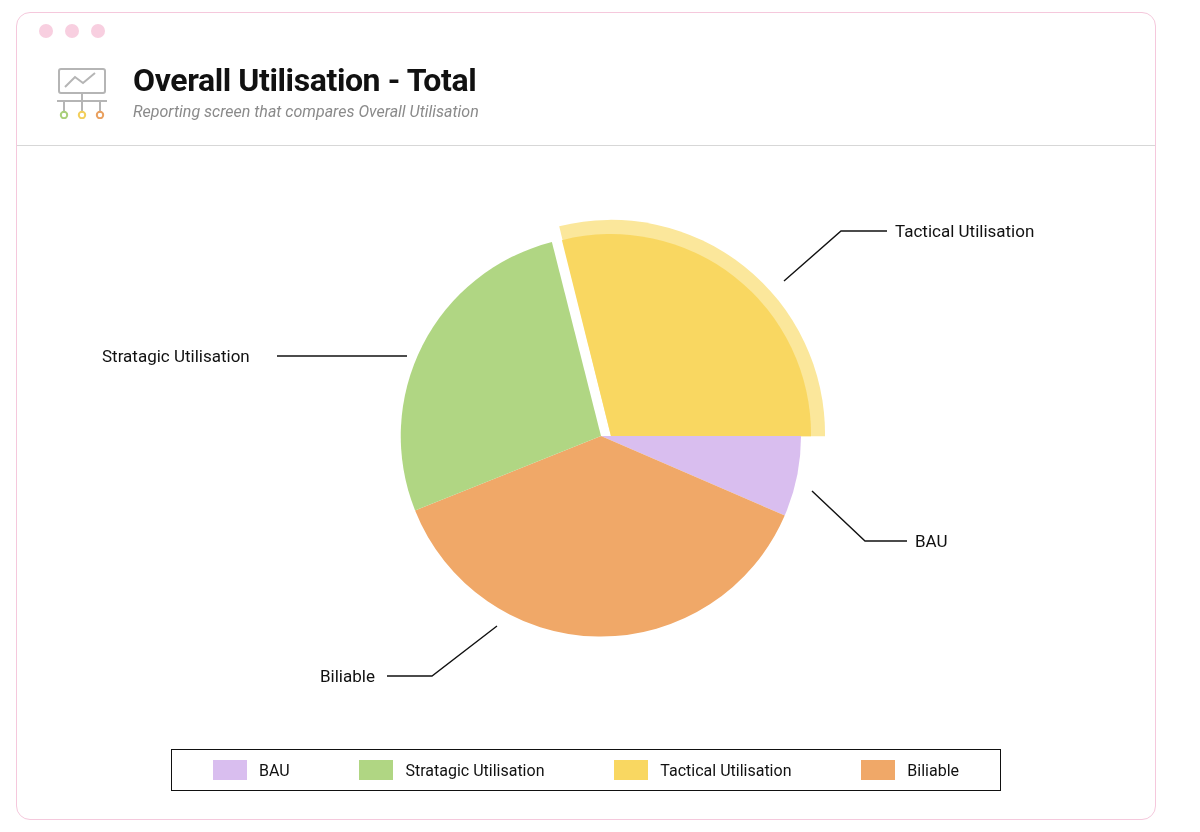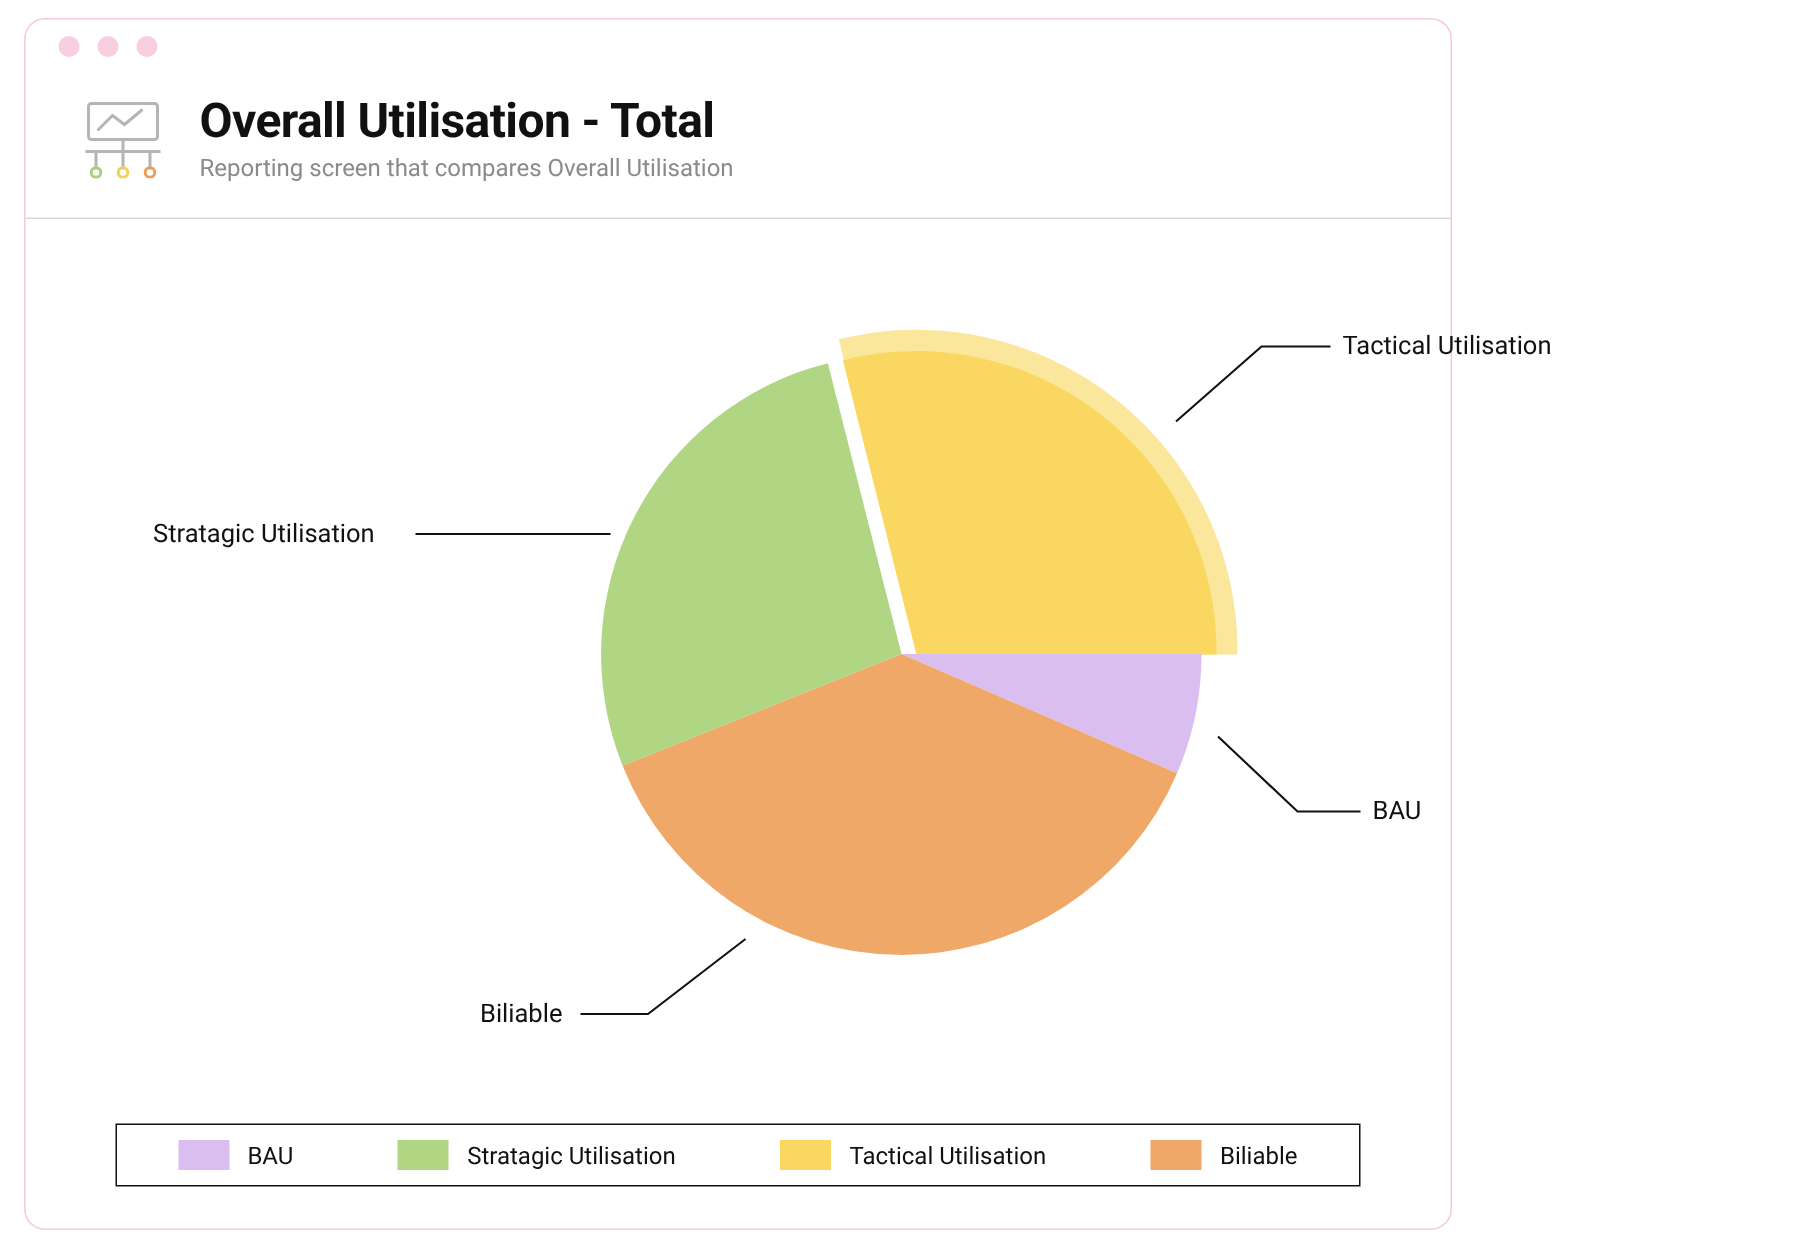--- a/index.html
+++ b/index.html
@@ -6,21 +6,21 @@
   body {
     font-family: -apple-system, BlinkMacSystemFont, "Segoe UI", Roboto, Helvetica, Arial, sans-serif;
     background: #fff;
     width: 1200px;
     height: 832px;
     overflow: hidden;
   }
   .window {
     position: absolute;
     left: 16px; top: 12px;
-    width: 952px; height: 808px;
+    width: 1140px; height: 808px;
     border: 1.5px solid #f5c8dc;
     border-radius: 14px;
     background: #fff;
   }
   .titlebar {
     height: 36px;
     display: flex;
     align-items: center;
     padding-left: 22px;
     gap: 12px;
@@ -42,20 +42,21 @@
     font-size: 32px;
     font-weight: 700;
     letter-spacing: -0.4px;
     color: #111;
     line-height: 1.1;
   }
   .header-text p {
     font-size: 16px;
     color: #8a8a8a;
     margin-top: 4px;
+    font-style: italic;
   }
   .divider {
     border: none;
     border-top: 1px solid #d7d7d7;
     margin: 0;
   }
   .chart-area {
     position: relative;
     width: 100%;
     height: 560px;

